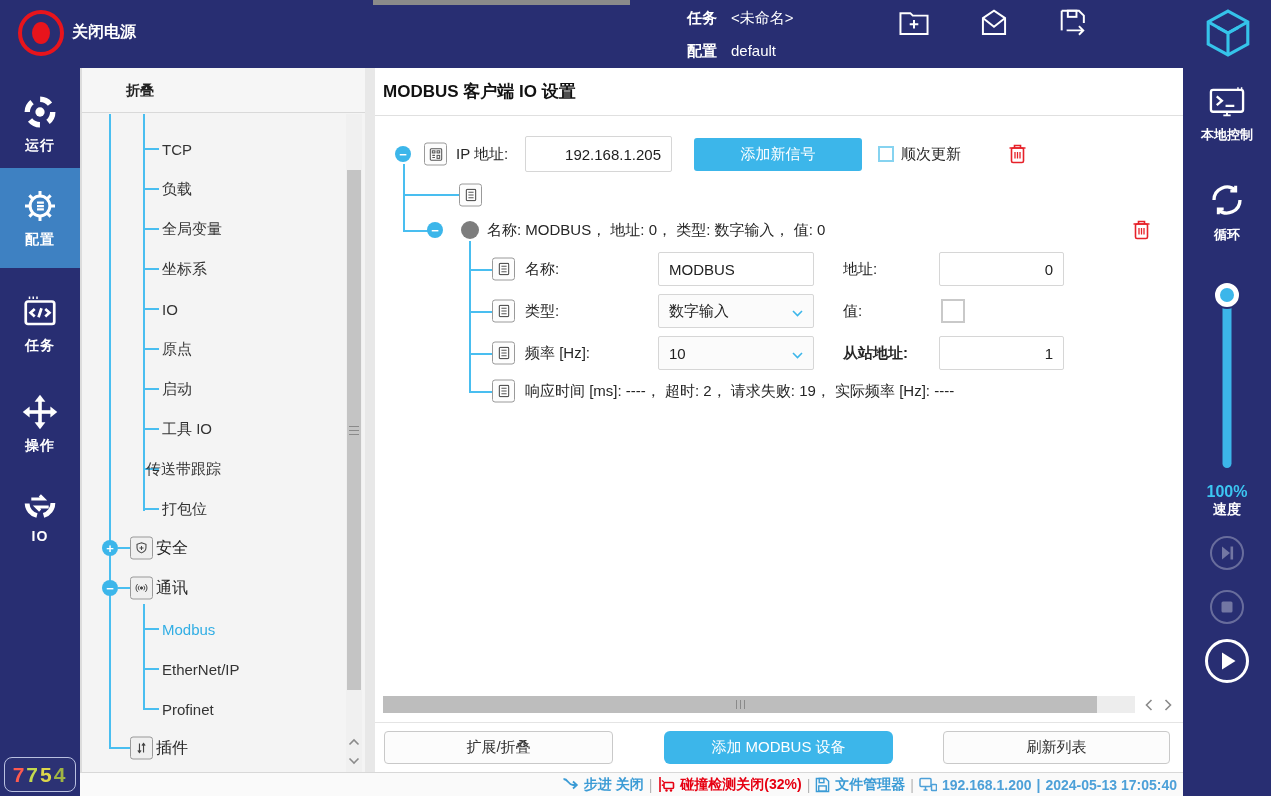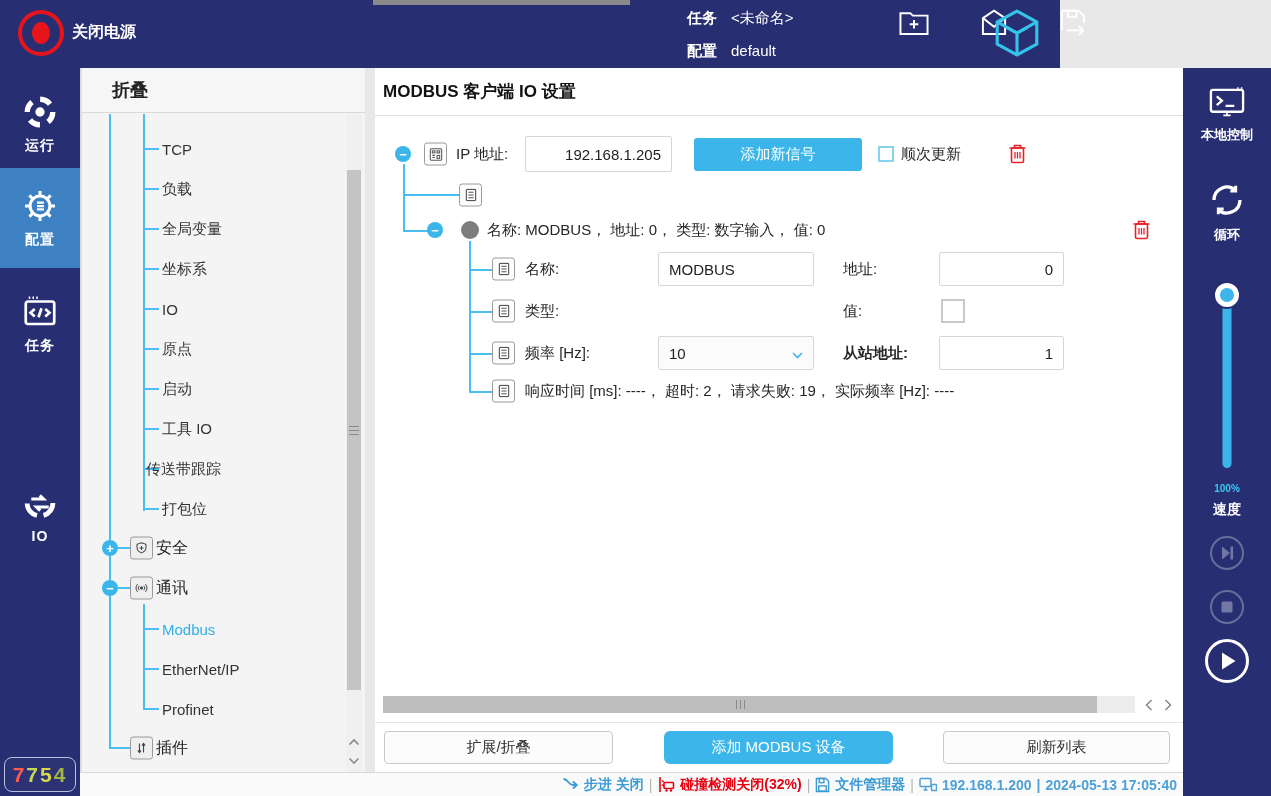--- a/index.html
+++ b/index.html
@@ -3,39 +3,39 @@
 <meta charset="utf-8">
 <style>
   html,body{margin:0;padding:0;}
   body{
     width:1271px;height:796px;overflow:hidden;position:relative;
     background:#e8e8e8;
     font-family:"Liberation Sans","DejaVu Sans",sans-serif;
     -webkit-font-smoothing:antialiased;
   }
   
-  .topbar{position:absolute;left:0;top:0;width:1060px;height:68px;background:#282e72;color:#fff;}
+  .topbar{position:absolute;left:0;top:0;width:1271px;height:68px;background:#282e72;color:#fff;}
   .power-btn{position:absolute;left:18px;top:10px;width:38px;height:38px;border:4px solid #e8141c;border-radius:50%;display:flex;align-items:center;justify-content:center;background:transparent;cursor:pointer;}
   .power-btn .dot{width:18px;height:22px;background:#e8141c;border-radius:50%;}
   .power-label{position:absolute;left:72px;top:22px;font-size:16px;font-weight:700;}
   .gray-strip{position:absolute;left:373px;top:0;width:257px;height:5px;background:#8a8a8a;}
   .tb-kv{position:absolute;font-size:15px;white-space:nowrap;}
   .tb-kv .k{font-weight:700;margin-right:14px;}
   .tb-action{position:absolute;top:8px;width:60px;display:flex;flex-direction:column;align-items:center;gap:4px;cursor:pointer;}
   .tb-action .lbl{font-size:18px;font-weight:700;margin-top:26px;}
   .logo{position:absolute;right:18px;top:7px;}
   
   .left-nav{position:absolute;left:0;top:68px;width:80px;height:728px;background:#282e72;color:#fff;}
   .nav-item{position:absolute;left:0;width:80px;display:flex;flex-direction:column;align-items:center;justify-content:center;gap:7px;cursor:pointer;}
   .nav-item .nlbl{font-size:14px;font-weight:700;letter-spacing:1px;}
   .nav-item.active{background:#3e81c2;}
   .badge{position:absolute;left:4px;top:689px;width:70px;height:33px;border:1px solid #b9c0e0;border-radius:8px;display:flex;align-items:center;justify-content:center;font-size:21px;font-weight:700;letter-spacing:2px;background:rgba(255,255,255,0.02);}
   
   .tree-panel{position:absolute;left:80px;top:68px;width:285px;height:704px;background:#f4f4f4;border-left:2px solid #dcdcdc;box-sizing:border-box;}
-  .tree-head{position:absolute;left:0;top:0;right:0;height:45px;line-height:45px;padding-left:30px;font-size:18px;font-weight:700;color:#222;background:#f6f6f6;border-bottom:1px solid #d9d9d9;box-sizing:border-box;}
+  .tree-head{position:absolute;left:0;top:0;right:0;height:45px;line-height:45px;padding-left:44px;font-size:14px;font-weight:700;color:#222;background:#f6f6f6;border-bottom:1px solid #d9d9d9;box-sizing:border-box;}
   .tree-body{position:absolute;left:0;top:46px;right:0;bottom:0;overflow:hidden;}
   .titem{position:absolute;transform:translateY(-50%);font-size:15px;color:#333;white-space:nowrap;cursor:pointer;}
   .titem.sel{color:#31aee4;}
   .vline{position:absolute;width:2px;background:#49bef0;}
   .hline{position:absolute;height:2px;background:#49bef0;}
   .node-circle{position:absolute;width:16px;height:16px;border-radius:50%;background:#3cb6ea;color:#fff;display:flex;align-items:center;justify-content:center;font-size:13px;font-weight:700;line-height:1;transform:translateY(-50%);cursor:pointer;}
   .ibox{position:absolute;width:21px;height:21px;border:1px solid #999;background:#efefef;border-radius:3px;display:flex;align-items:center;justify-content:center;transform:translateY(-50%);}
   .grp-label{position:absolute;transform:translateY(-50%);font-size:16px;color:#222;white-space:nowrap;cursor:pointer;}
   .tree-scroll{position:absolute;right:3px;top:0;bottom:0;width:16px;background:#f0f0f0;}
   .tree-thumb{position:absolute;left:1px;width:14px;top:56px;height:520px;background:#c4c4c4;}
@@ -61,21 +61,21 @@
   .hscroll{position:absolute;left:8px;top:628px;width:752px;height:17px;background:#ededed;}
   .hthumb{position:absolute;left:0;top:0;width:714px;height:17px;background:#bdbdbd;}
   .grip-v{position:absolute;left:50%;top:4px;width:1px;height:9px;background:#8a8a8a;box-shadow:-4px 0 #8a8a8a,4px 0 #8a8a8a;}
   .hs-btn{position:absolute;top:628px;width:18px;height:17px;display:flex;align-items:center;justify-content:center;cursor:pointer;}
   
   .right-nav{position:absolute;left:1183px;top:68px;width:88px;height:728px;background:#282e72;color:#fff;}
   .rn-item{position:absolute;left:0;width:88px;display:flex;flex-direction:column;align-items:center;gap:6px;cursor:pointer;}
   .rn-item .rlbl{font-size:13px;font-weight:700;}
   .slider-track{position:absolute;left:50%;transform:translateX(-50%);top:220px;width:9px;height:180px;background:#3cb6ea;border-radius:5px;}
   .slider-knob{position:absolute;left:50%;transform:translateX(-50%);top:215px;width:24px;height:24px;border-radius:50%;background:#3cb6ea;border:5px solid #fff;box-sizing:border-box;box-shadow:0 0 0 2px #282e72;cursor:pointer;}
-  .speed-pct{position:absolute;left:0;width:88px;top:415px;text-align:center;color:#3cc6f2;font-size:10px;font-weight:700;}
+  .speed-pct{position:absolute;left:0;width:88px;top:415px;text-align:center;color:#3cc6f2;font-size:16px;font-weight:700;}
   .speed-lbl{position:absolute;left:0;width:88px;top:433px;text-align:center;color:#fff;font-size:14px;font-weight:700;}
   .pb{position:absolute;left:50%;transform:translate(-50%,-50%);cursor:pointer;line-height:0;}
   
   .status-bar{position:absolute;left:80px;top:772px;width:1103px;height:24px;background:#fafafa;border-top:1px solid #d8d8d8;box-sizing:border-box;display:flex;align-items:center;justify-content:flex-end;gap:5px;padding-right:6px;font-size:14px;font-weight:700;}
   .st-blue{color:#3b9bd5;}
   .st-cyan{color:#4da0d8;}
   .st-red{color:#e60012;}
   .st-sep{color:#b5b5b5;font-weight:400;}
   .icon{line-height:0;display:inline-flex;}
 </style>
@@ -157,20 +157,33 @@
   </div>
   <div class="nav-item" style="top:217px;height:78px;">
     <span class="icon">
       <svg width="36" height="36" viewBox="0 0 24 24" fill="none" stroke="#fff" stroke-width="1.8">
         <rect x="2.5" y="5" width="19" height="15" rx="1.5"></rect>
         <path d="M4.5 2.5h1M7 2.5h1M9.5 2.5h1" stroke-width="1.6"></path>
         <path d="M8.5 10l-2.8 2.5L8.5 15M15.5 10l2.8 2.5-2.8 2.5M13 9.5l-2 6"></path>
       </svg>
     </span>
     <span class="nlbl">任务</span>
+  </div>
+  <div class="nav-item" style="top:317px;height:78px;">
+    <span class="icon">
+      <svg width="36" height="36" viewBox="0 0 24 24" fill="#fff">
+        <path d="M12 0.5l3.6 4.6H8.4z"></path>
+          <path d="M12 23.5l3.6-4.6H8.4z"></path>
+        <path d="M0.5 12l4.6-3.6v7.2z"></path>
+          <path d="M23.5 12l-4.6-3.6v7.2z"></path>
+        <rect x="10.8" y="4.5" width="2.4" height="15"></rect>
+          <rect x="4.5" y="10.8" width="15" height="2.4"></rect>
+      </svg>
+    </span>
+    <span class="nlbl">操作</span>
   </div>
   <div class="nav-item" style="top:407px;height:78px;">
     <span class="icon">
       <svg width="36" height="36" viewBox="0 0 24 24" fill="none" stroke="#fff">
         <circle cx="12" cy="12" r="8.6" stroke-width="3.2" stroke-dasharray="11 4.5 11 28"></circle>
         <path d="M6.2 9.4h8.2l-2.5-2.5" stroke-width="2"></path>
         <path d="M17.8 14.6H9.6l2.5 2.5" stroke-width="2"></path>
       </svg>
     </span>
     <span class="nlbl">IO</span>
@@ -346,20 +359,28 @@
 
   <div class="docwrap" style="left:117px;top:243px;">
     <svg width="12" height="13" viewBox="0 0 12 14" fill="none" stroke="#555" stroke-width="1.2">
         <rect x="1" y="1" width="10" height="12" rx="1"></rect>
         <path d="M3.2 4h5.6M3.2 7h5.6M3.2 10h5.6"></path>
       </svg>
   </div>
   <div class="mrow" style="left:150px;top:233px;height:20px;">
       <span class="mtext">类型:</span>
     </div>
+  <div class="mselect" style="left:283px;top:226px;width:156px;">
+    <span>数字输入</span>
+    <span class="chev">
+      <svg width="11" height="7" viewBox="0 0 11 7" fill="none" stroke="#3cb6ea" stroke-width="1.6">
+          <path d="M1 1l4.5 4.5L10 1"></path>
+        </svg>
+    </span>
+  </div>
   <div class="mrow" style="left:468px;top:233px;height:20px;">
       <span class="mtext">值:</span>
     </div>
   <div class="cbox" style="left:566px;top:231px;width:24px;height:24px;border:2px solid #c9c9c9;"></div>
 
   <div class="docwrap" style="left:117px;top:285px;">
     <svg width="12" height="13" viewBox="0 0 12 14" fill="none" stroke="#555" stroke-width="1.2">
         <rect x="1" y="1" width="10" height="12" rx="1"></rect>
         <path d="M3.2 4h5.6M3.2 7h5.6M3.2 10h5.6"></path>
       </svg>

